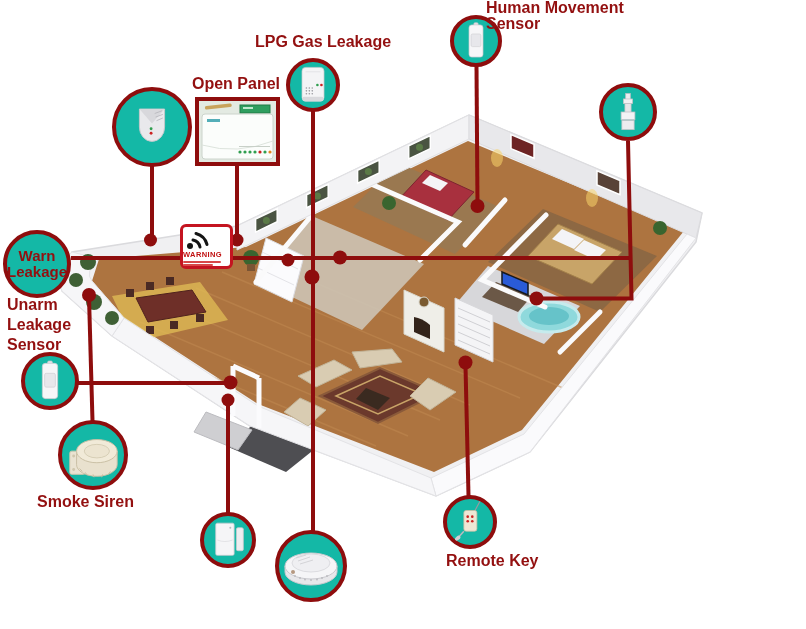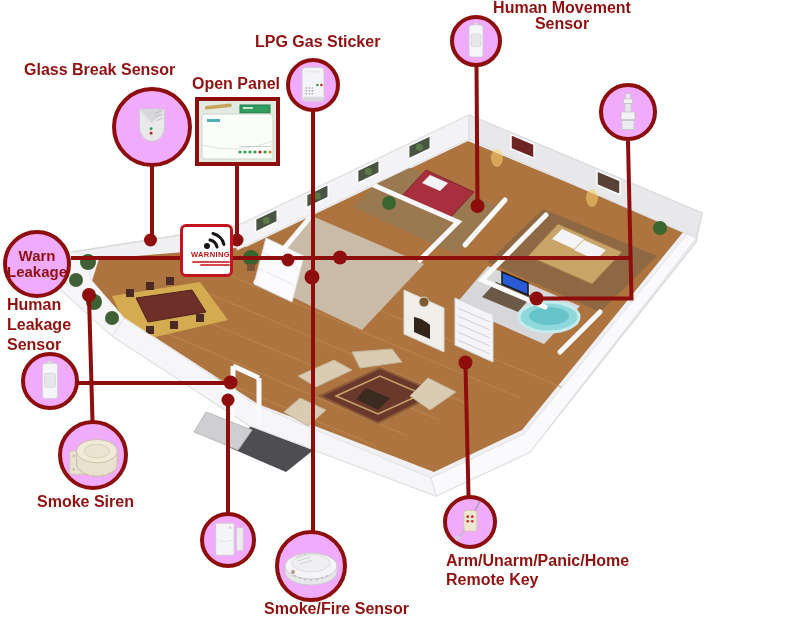--- a/index.html
+++ b/index.html
@@ -1,26 +1,26 @@
 <!DOCTYPE html>
 <html><head>
 <meta charset="utf-8">
 <style>
   html,body{margin:0;padding:0;background:#fff;}
   .canvas{position:relative;width:806px;height:629px;background:#fff;overflow:hidden;
           font-family:"Liberation Sans",sans-serif;}
   .layer{position:absolute;left:0;top:0;}
   .lbl{position:absolute;font-weight:bold;font-size:16px;color:#931010;white-space:nowrap;z-index:6;}
-  .lbl.center{text-align:center;}
+  .lbl.center{text-align:left;}
   .circle{position:absolute;box-sizing:border-box;border:4px solid #8e0d0d;border-radius:50%;
-          background:#f0abfc;display:flex;align-items:center;justify-content:center;z-index:5;}
+          background:#14b8a6;display:flex;align-items:center;justify-content:center;z-index:5;}
   .warn-text{font-weight:bold;font-size:15px;line-height:16px;color:#931010;text-align:center;}
-  .sticker{position:absolute;left:180px;top:224px;width:53px;height:53px;box-sizing:border-box;
+  .sticker{position:absolute;left:180px;top:224px;width:53px;height:45px;box-sizing:border-box;
            background:#fff;border:3px solid #c41420;border-radius:6px;z-index:3;
-           display:flex;flex-direction:column;align-items:flex-end;justify-content:flex-start;padding-top:2px;}
+           display:flex;flex-direction:column;align-items:flex-start;justify-content:flex-start;padding-top:2px;}
   .sticker .word{font-weight:bold;font-size:7.5px;letter-spacing:.4px;color:#c01010;line-height:8px;}
   .sticker .bar{height:2px;background:#d84848;border-radius:1px;margin-top:1.5px;}
   .sticker .b1{width:38px;}
   .sticker .b2{width:30px;}
   .panel-frame{position:absolute;left:195px;top:97px;width:85px;height:69px;box-sizing:border-box;
                border:4px solid #8e0d0d;background:#e5ece5;z-index:4;display:flex;align-items:center;justify-content:center;}
 </style>
 </head>
 <body>
 
@@ -319,41 +319,38 @@
       <rect x="22" y="15" width="17" height="27" rx="3" fill="#efe7d4" stroke="#c9bfa4"></rect>
       <circle cx="27" cy="23" r="1.7" fill="#cc2222"></circle>
         <circle cx="33" cy="23" r="1.7" fill="#cc2222"></circle>
       <circle cx="27" cy="29" r="1.7" fill="#cc2222"></circle>
         <circle cx="33" cy="29" r="1.7" fill="#cc2222"></circle>
       <path d="M22,42 l-7,8" stroke="#b9b9be" stroke-width="2"></path>
       <ellipse cx="14" cy="51" rx="4" ry="2.5" fill="#d0d0d4" transform="rotate(-40 14 51)"></ellipse>
     </svg>
   </div>
 
-  <div class="lbl" style="left:24px;top:61px">Glass Break Sensor</div>
 
   <div class="lbl" style="left:192px;top:75px">Open Panel</div>
 
-  <div class="lbl" style="left:255px;top:33px">LPG Gas Sticker</div>
+  <div class="lbl" style="left:255px;top:33px">LPG Gas Leakage</div>
 
   <div class="lbl center" style="left:486px;top:0px;width:152px;line-height:16px">
     <div>Human Movement</div>
     <div>Sensor</div>
   </div>
 
 
   <div class="lbl" style="left:7px;top:295px;line-height:20px">
-    <div>Human</div>
+    <div>Unarm</div>
     <div>Leakage</div>
     <div>Sensor</div>
   </div>
 
   <div class="lbl" style="left:37px;top:493px">Smoke Siren</div>
 
 
-  <div class="lbl" style="left:264px;top:600px">Smoke/Fire Sensor</div>
 
   <div class="lbl" style="left:446px;top:551px;line-height:19px">
-    <div>Arm/Unarm/Panic/Home</div>
     <div>Remote Key</div>
   </div>
 
 </div>
 
 </body></html>

